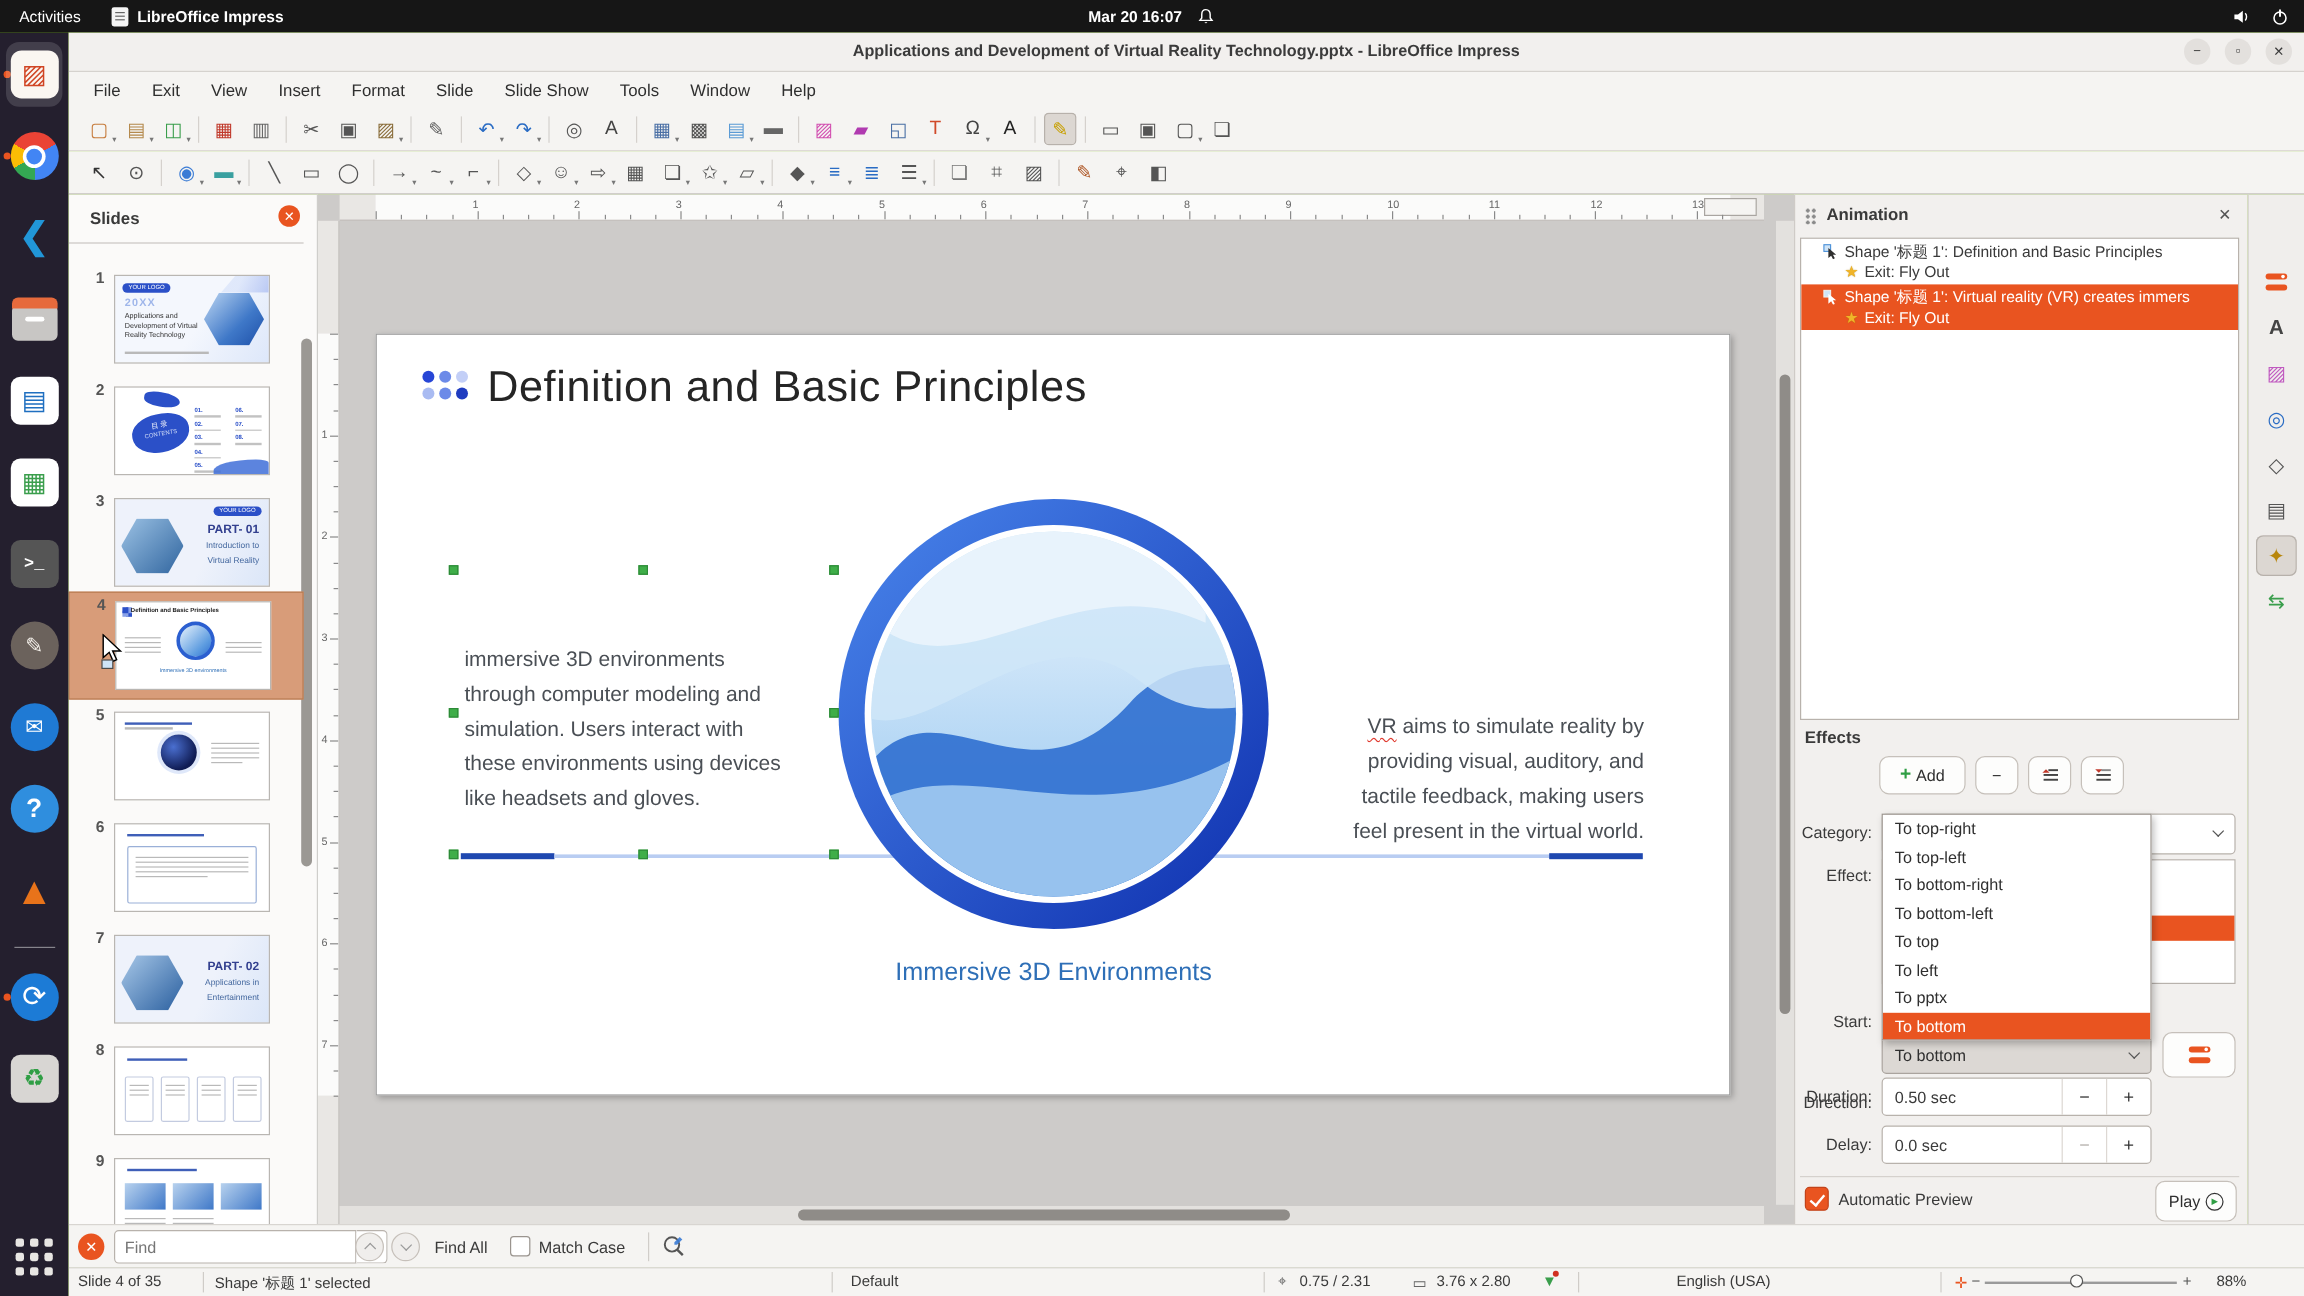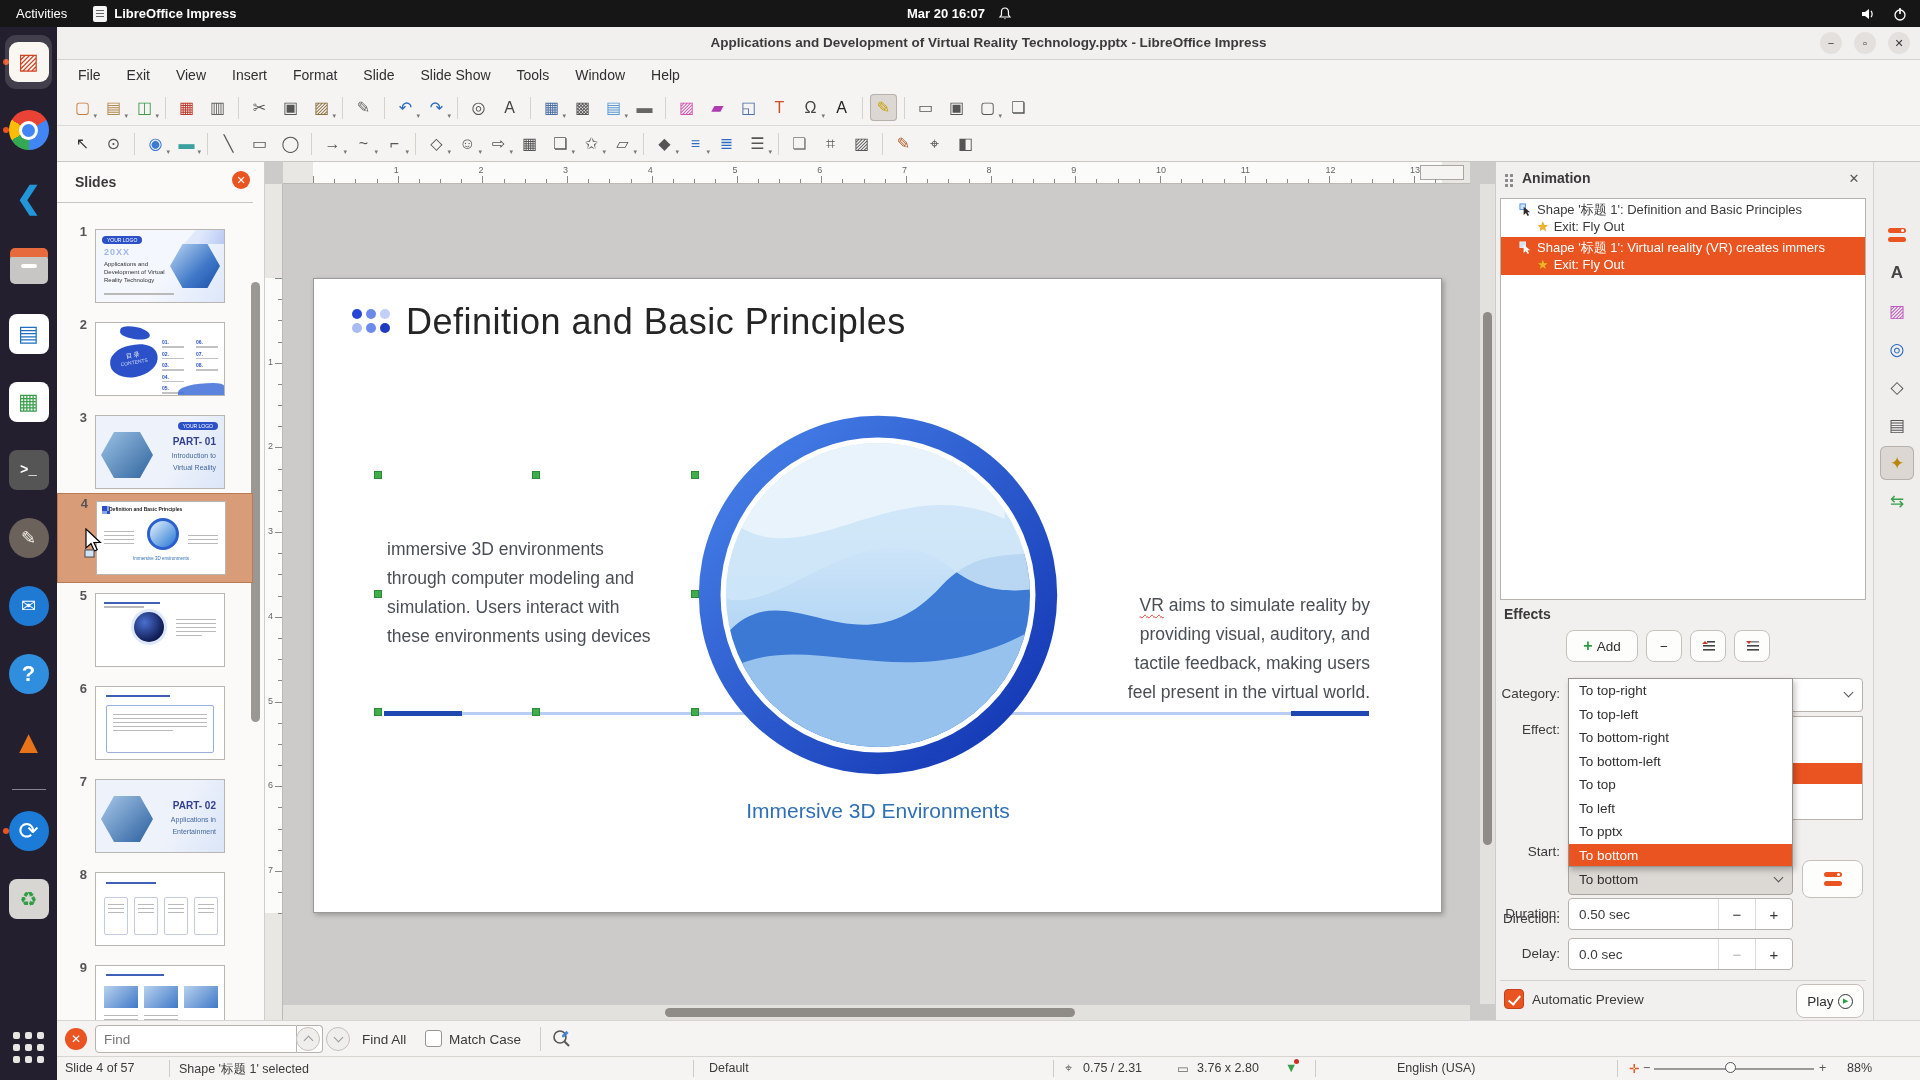--- a/index.html
+++ b/index.html
@@ -700,20 +700,21 @@
 
       <div class="ul-seg" style="left:70px;top:432px;width:78px;height:5px;background:#1f48b0;"></div>
       <div class="ul-seg" style="left:148px;top:433px;width:830px;height:3px;background:#b9cdf2;"></div>
       <div class="ul-seg" style="left:977px;top:432px;width:78px;height:5px;background:#1f48b0;"></div>
 
       <div class="sl-left">
           <div class="tline">immersive 3D environments</div>
           <div class="tline">through computer modeling and</div>
           <div class="tline">simulation. Users interact with</div>
           <div class="tline">these environments using devices</div>
+          <div class="tline">like headsets and gloves.</div>
         </div>
       <div class="sl-right">
           <div class="tline"><span class="sp1">VR</span> aims to simulate reality by</div>
           <div class="tline">providing visual, auditory, and</div>
           <div class="tline">tactile feedback, making users</div>
           <div class="tline">feel present in the virtual world.</div>
         </div>
 
       <div class="circle-wrap">
         <svg width="362" height="362" viewBox="0 0 200 200">
@@ -921,21 +922,21 @@
     <span class="fb-label" style="left:392px;">Match Case</span>
     <div class="fb-div"></div>
     <svg style="position:absolute;left:494px;top:7px;" width="22" height="22" viewBox="0 0 22 22">
       <circle cx="9" cy="9" r="6" fill="none" stroke="#555" stroke-width="1.6"></circle>
       <path d="M13.5,13.5 L18,18" stroke="#555" stroke-width="2"></path>
       <path d="M14,4 L18,8 L10,16 L6,16 L6,12 Z" fill="#3a7bd5" opacity="0.9" transform="scale(0.55) translate(14,1)"></path>
     </svg>
   </div>
 
   <div class="statusbar">
-    <span class="sb-item" style="left:8px;">Slide 4 of 57</span>
+    <span class="sb-item" style="left:8px;">Slide 4 of 35</span>
     <div class="sb-sep" style="left:112px;"></div>
     <span class="sb-item" style="left:122px;">Shape '标题 1' selected</span>
     <div class="sb-sep" style="left:636px;"></div>
     <span class="sb-item" style="left:652px;">Default</span>
     <div class="sb-sep" style="left:996px;"></div>
     <span class="sb-item" style="left:1008px;color:#666;">⌖</span>
     <span class="sb-item" style="left:1026px;">0.75 / 2.31</span>
     <span class="sb-item" style="left:1120px;color:#666;">▭</span>
     <span class="sb-item" style="left:1140px;">3.76 x 2.80</span>
     <span class="sb-item" style="left:1228px;color:#3a9e4c;position:absolute;">▼<span class="reddot"></span></span>

